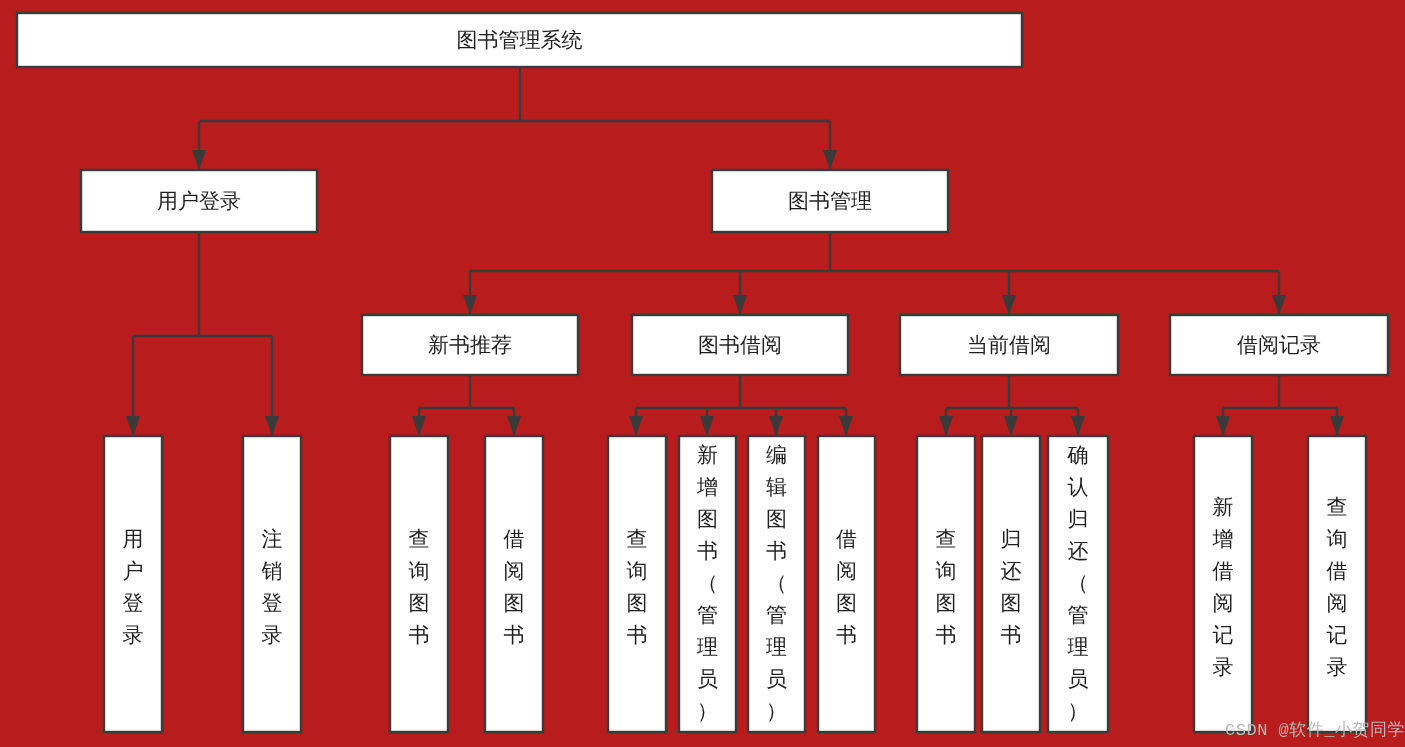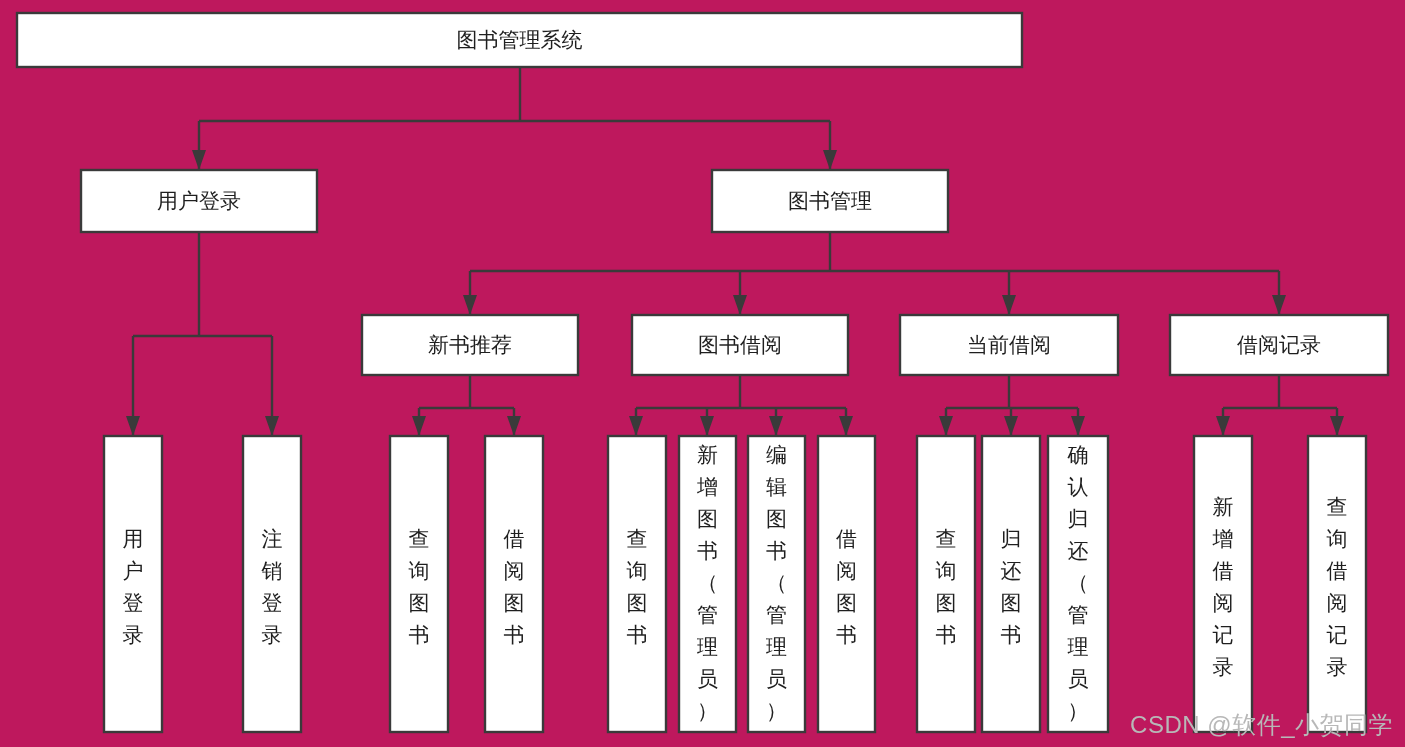--- a/index.html
+++ b/index.html
@@ -10,21 +10,21 @@
   body {
     width: 1405px;
     height: 747px;
     font-family: "DejaVu Sans", "Liberation Sans", sans-serif;
     overflow: hidden;
   }
   #diagram-root {
     position: relative;
     width: 1405px;
     height: 747px;
-    background: #be185d;
+    background: #b91c1c;
   }
   svg#tree-svg {
     position: absolute;
     left: 0;
     top: 0;
     width: 1405px;
     height: 747px;
     display: block;
   }
   .node-box {
@@ -50,24 +50,24 @@
     dominant-baseline: middle;
   }
   .node-label-v {
     font-family: "DejaVu Sans", "Liberation Sans", sans-serif;
     font-size: 21px;
     fill: #1f1f1f;
     text-anchor: middle;
   }
   .watermark {
     position: absolute;
-    right: 12px;
+    right: 0;
     bottom: 6px;
-    font-family: Liberation Sans, sans-serif;
-    font-size: 24px;
+    font-family: Liberation Mono, monospace;
+    font-size: 17px;
     color: #b8b8b8;
     letter-spacing: 0.5px;
     white-space: nowrap;
     pointer-events: none;
   }
 </style>
 </head>
 <body>
 
 <div id="diagram-root">

